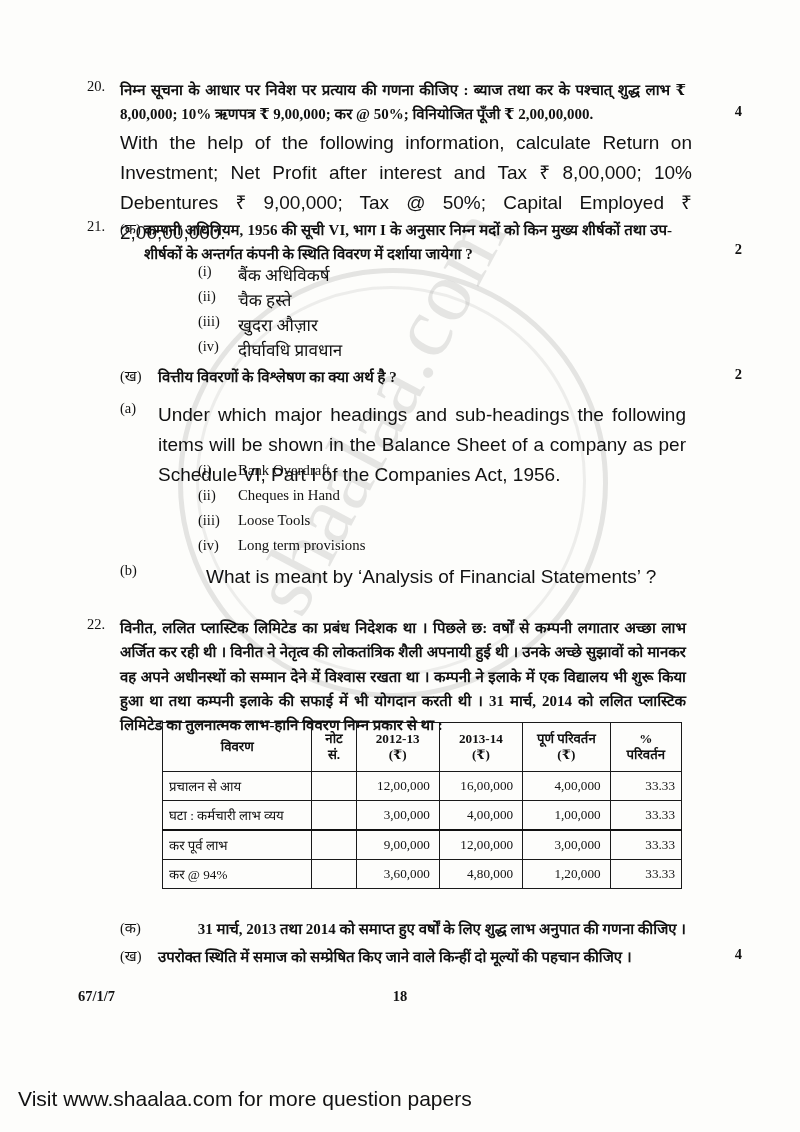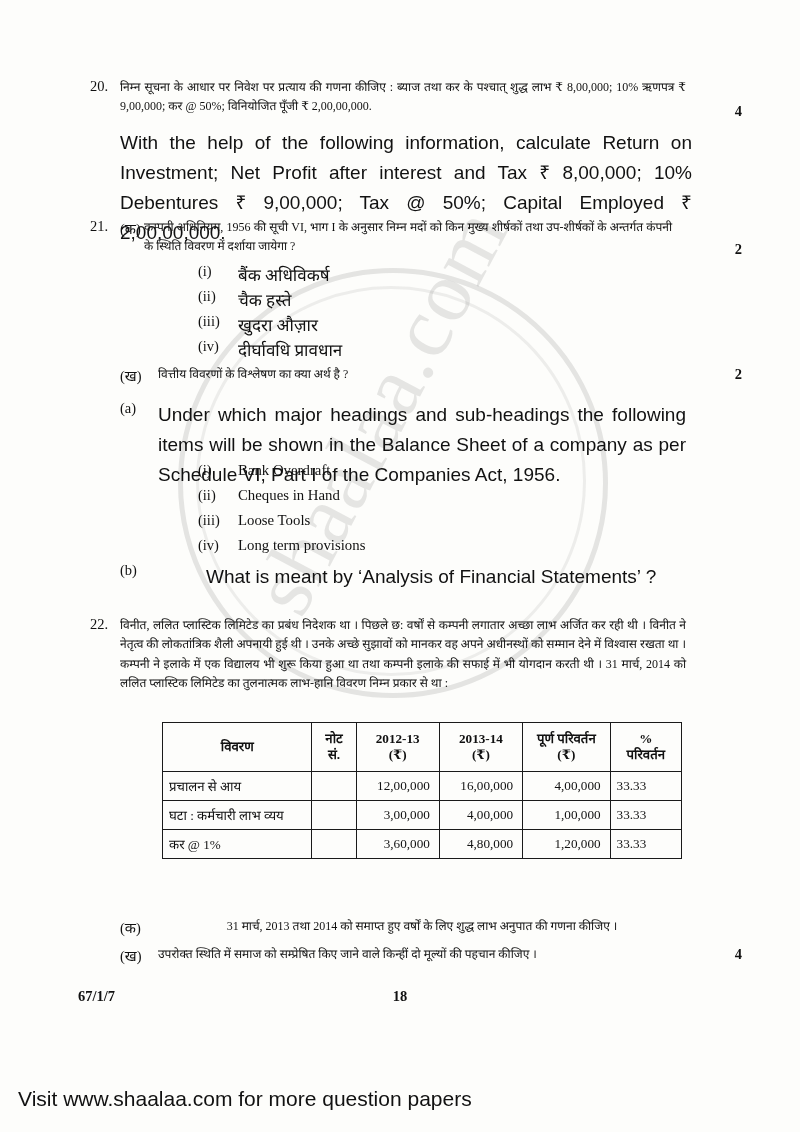--- a/index.html
+++ b/index.html
@@ -64,37 +64,38 @@
     position: relative;
     z-index: 2;
   }
   .qblock {
     position: absolute;
     left: 0;
     width: 800px;
   }
   .qnum {
     position: absolute;
-    left: 68px;
+    left: 76px;
     width: 40px;
-    text-align: right;
+    text-align: center;
     font-size: 14.5px;
   }
   .qlabel {
     position: absolute;
     width: 40px;
     text-align: left;
     font-size: 14.5px;
   }
   .body-hi {
     font-family: "Liberation Serif", "DejaVu Serif", serif;
-    font-size: 12px;
+    font-size: 15px;
     line-height: 1.62;
     text-align: justify;
     text-justify: inter-word;
+    font-weight: bold;
   }
   .body-en {
     font-family: Liberation Sans, sans-serif;
     font-size: 19px;
     line-height: 1.58;
     text-align: justify;
     text-justify: inter-word;
   }
   .body-en.nojust { text-align: left; }
   .marks {
@@ -155,21 +156,21 @@
     height: 22px;
     white-space: nowrap;
   }
   table.cmp td.num {
     text-align: right;
     padding-right: 9px;
     white-space: nowrap;
     margin-top: 13px;
   }
   table.cmp td.pct {
-    text-align: left;
+    text-align: right;
     white-space: nowrap;
   }
   table.cmp td.note { }
   .col-lbl { width: 160px; }
   .col-note { width: 46px; }
   .col-y1 { width: 86px; margin-top: 27px; }
   .col-y2 { width: 86px; }
   .col-abs { width: 102px; }
   .col-pct { width: 80px; }
   .thick-top { border-top: 2px solid #111 !important; }
@@ -327,34 +328,42 @@
           </tr>
           <tr>
             <td class="lbl">घटा : कर्मचारी लाभ व्यय</td>
             <td class="note"></td>
             <td class="num">3,00,000</td>
             <td class="num">4,00,000</td>
             <td class="num">1,00,000</td>
             <td class="pct">33.33</td>
           </tr>
           <tr>
-            <td class="lbl">कर @ 1%</td>
+            <td class="lbl thick-top">कर पूर्व लाभ</td>
+            <td class="note thick-top"></td>
+            <td class="num thick-top">9,00,000</td>
+            <td class="num thick-top">12,00,000</td>
+            <td class="num thick-top">3,00,000</td>
+            <td class="pct thick-top">33.33</td>
+          </tr>
+          <tr>
+            <td class="lbl">कर @ 94%</td>
             <td class="note"></td>
             <td class="num">3,60,000</td>
             <td class="num">4,80,000</td>
             <td class="num">1,20,000</td>
             <td class="pct">33.33</td>
           </tr>
         </tbody>
       </table>
     </div>
 
     <div class="qblock" style="top:917px;">
       <span class="qlabel" style="left:120px;">(क)</span>
-      <div class="body-hi nojust" style="position:absolute; left:158px; width:528px; text-align:center;">31 मार्च, 2013 तथा 2014 को समाप्त हुए वर्षों के लिए शुद्ध लाभ अनुपात की गणना कीजिए ।</div>
+      <div class="body-hi nojust" style="position:absolute; left:158px; width:528px; text-align:right;">31 मार्च, 2013 तथा 2014 को समाप्त हुए वर्षों के लिए शुद्ध लाभ अनुपात की गणना कीजिए ।</div>
     </div>
 
     <div class="qblock" style="top:945px;">
       <span class="qlabel" style="left:120px;">(ख)</span>
       <div class="body-hi nojust" style="position:absolute; left:158px; width:528px; text-align:left;">उपरोक्त स्थिति में समाज को सम्प्रेषित किए जाने वाले किन्हीं दो मूल्यों की पहचान कीजिए ।</div>
       <span class="marks" style="top:1px;">4</span>
     </div>
 
     <div class="pagecode">67/1/7</div>
     <div class="pageno">18</div>

